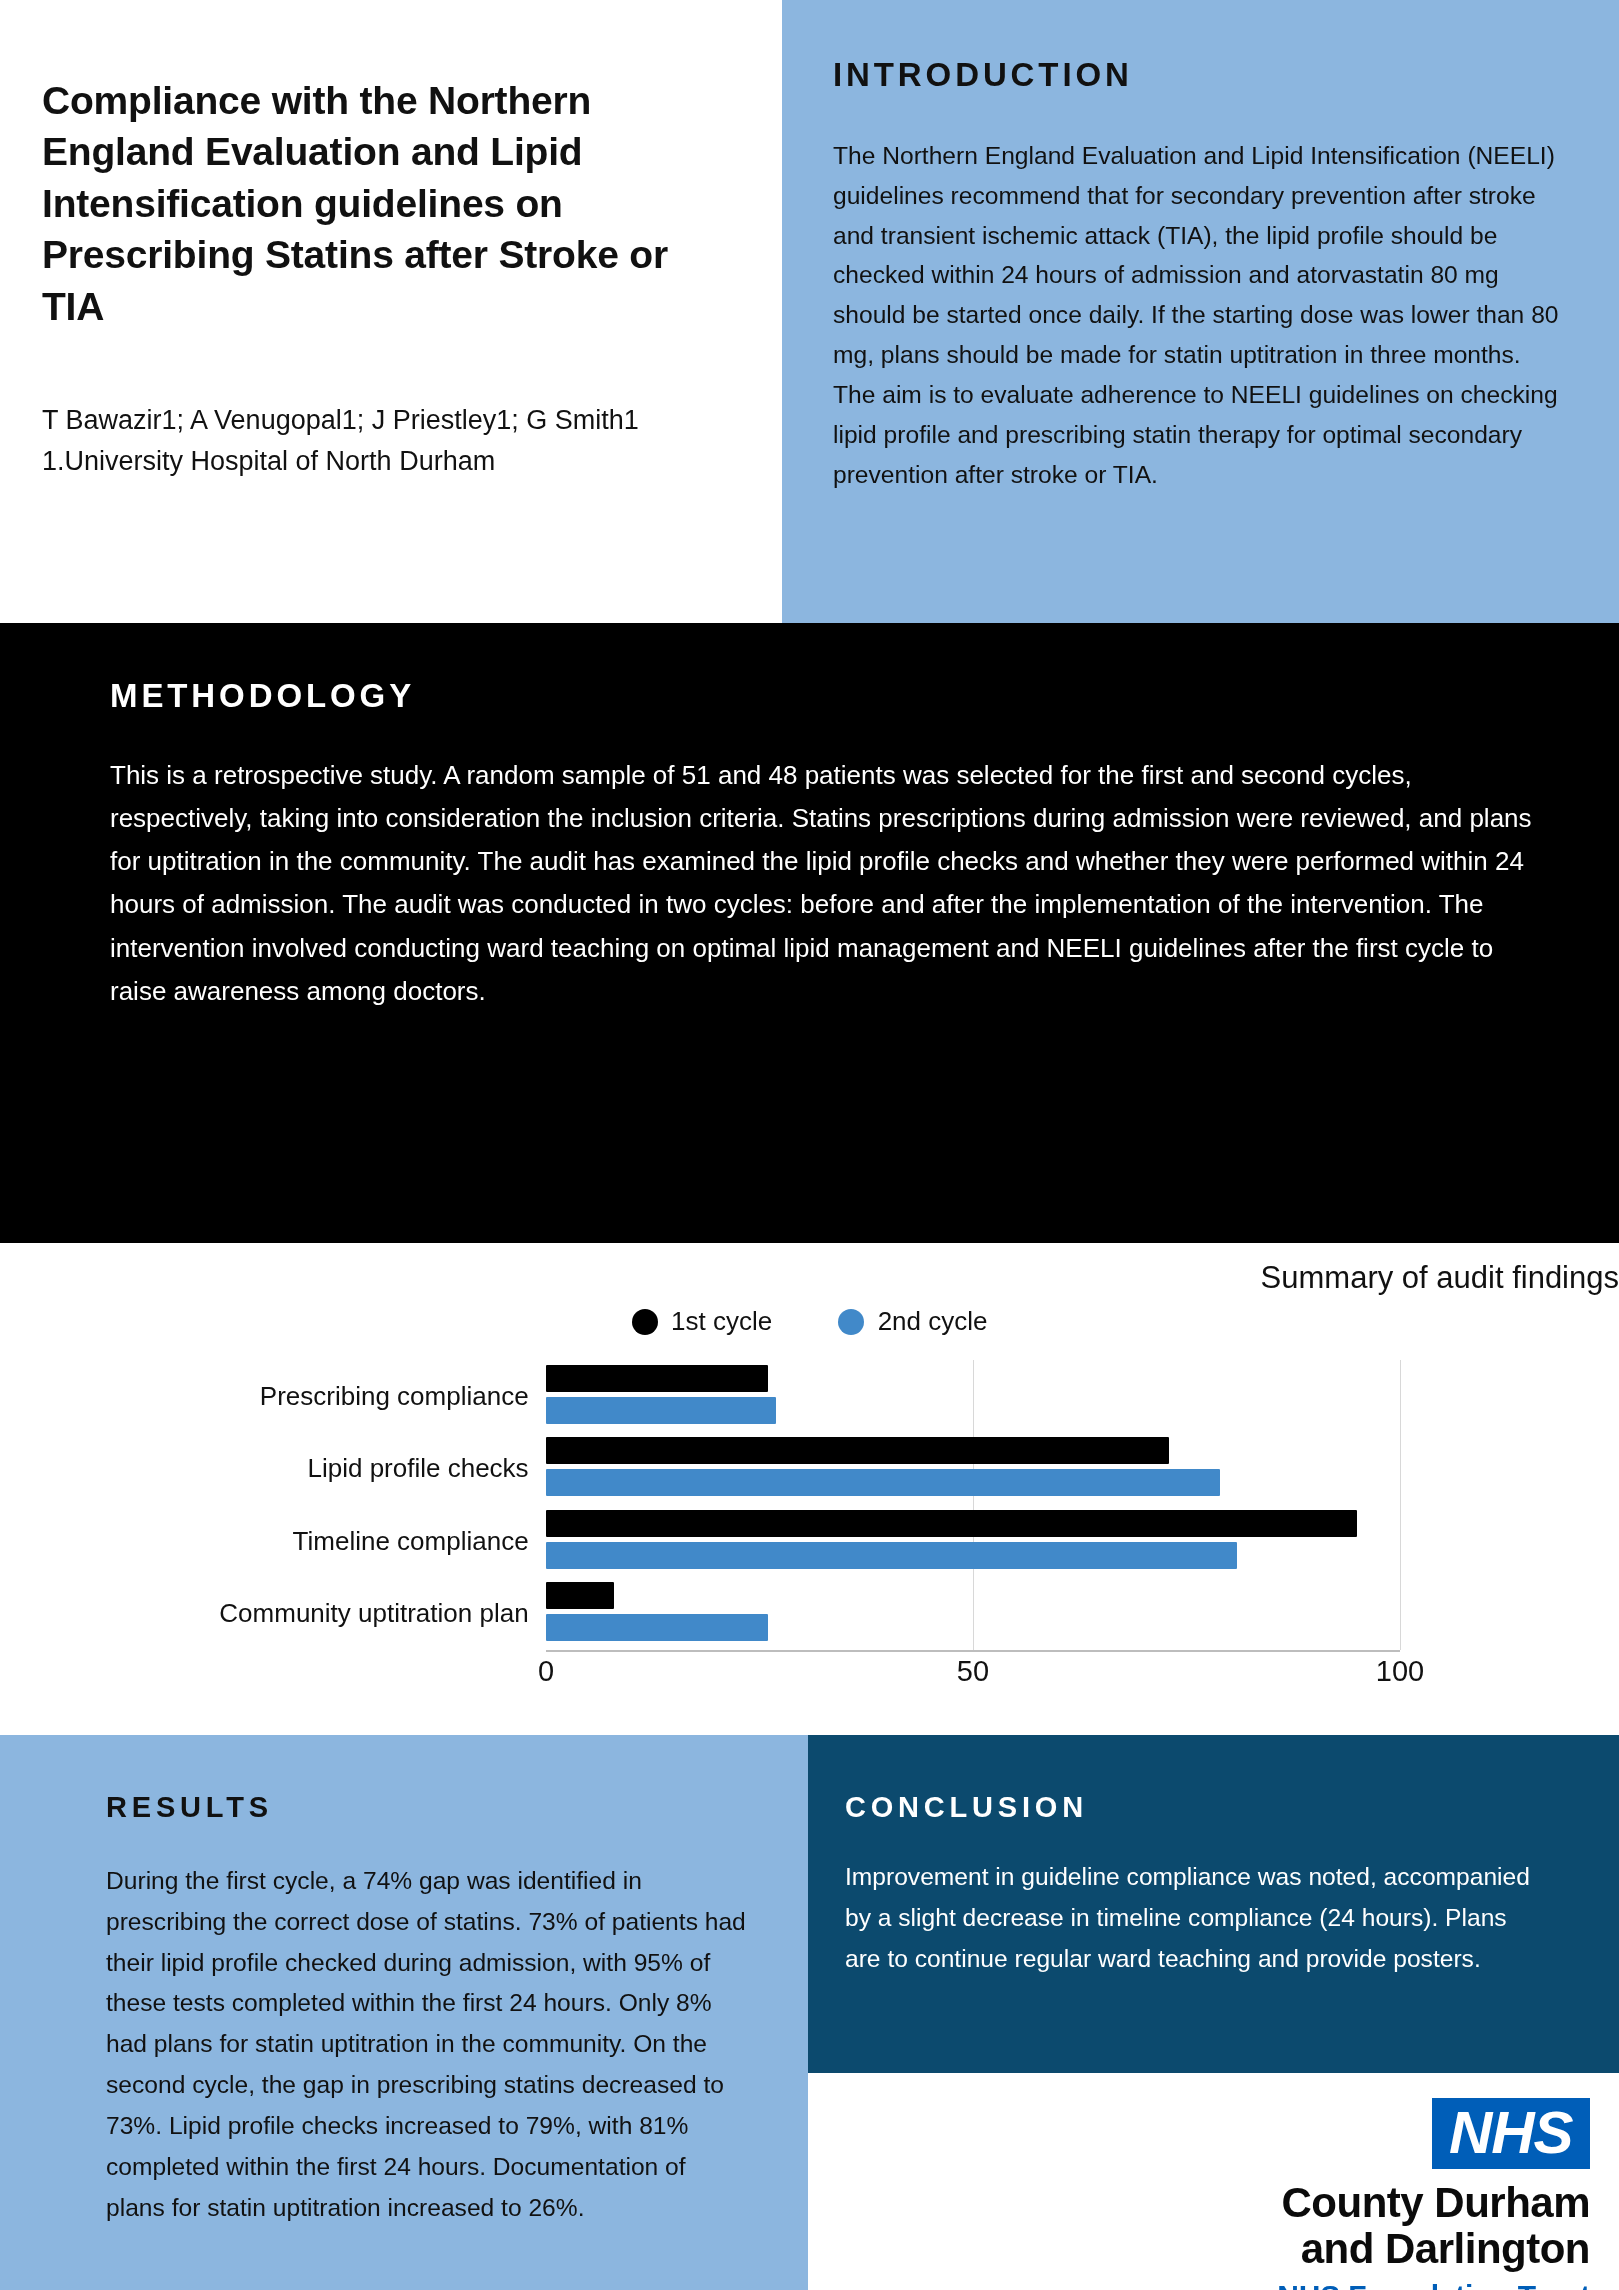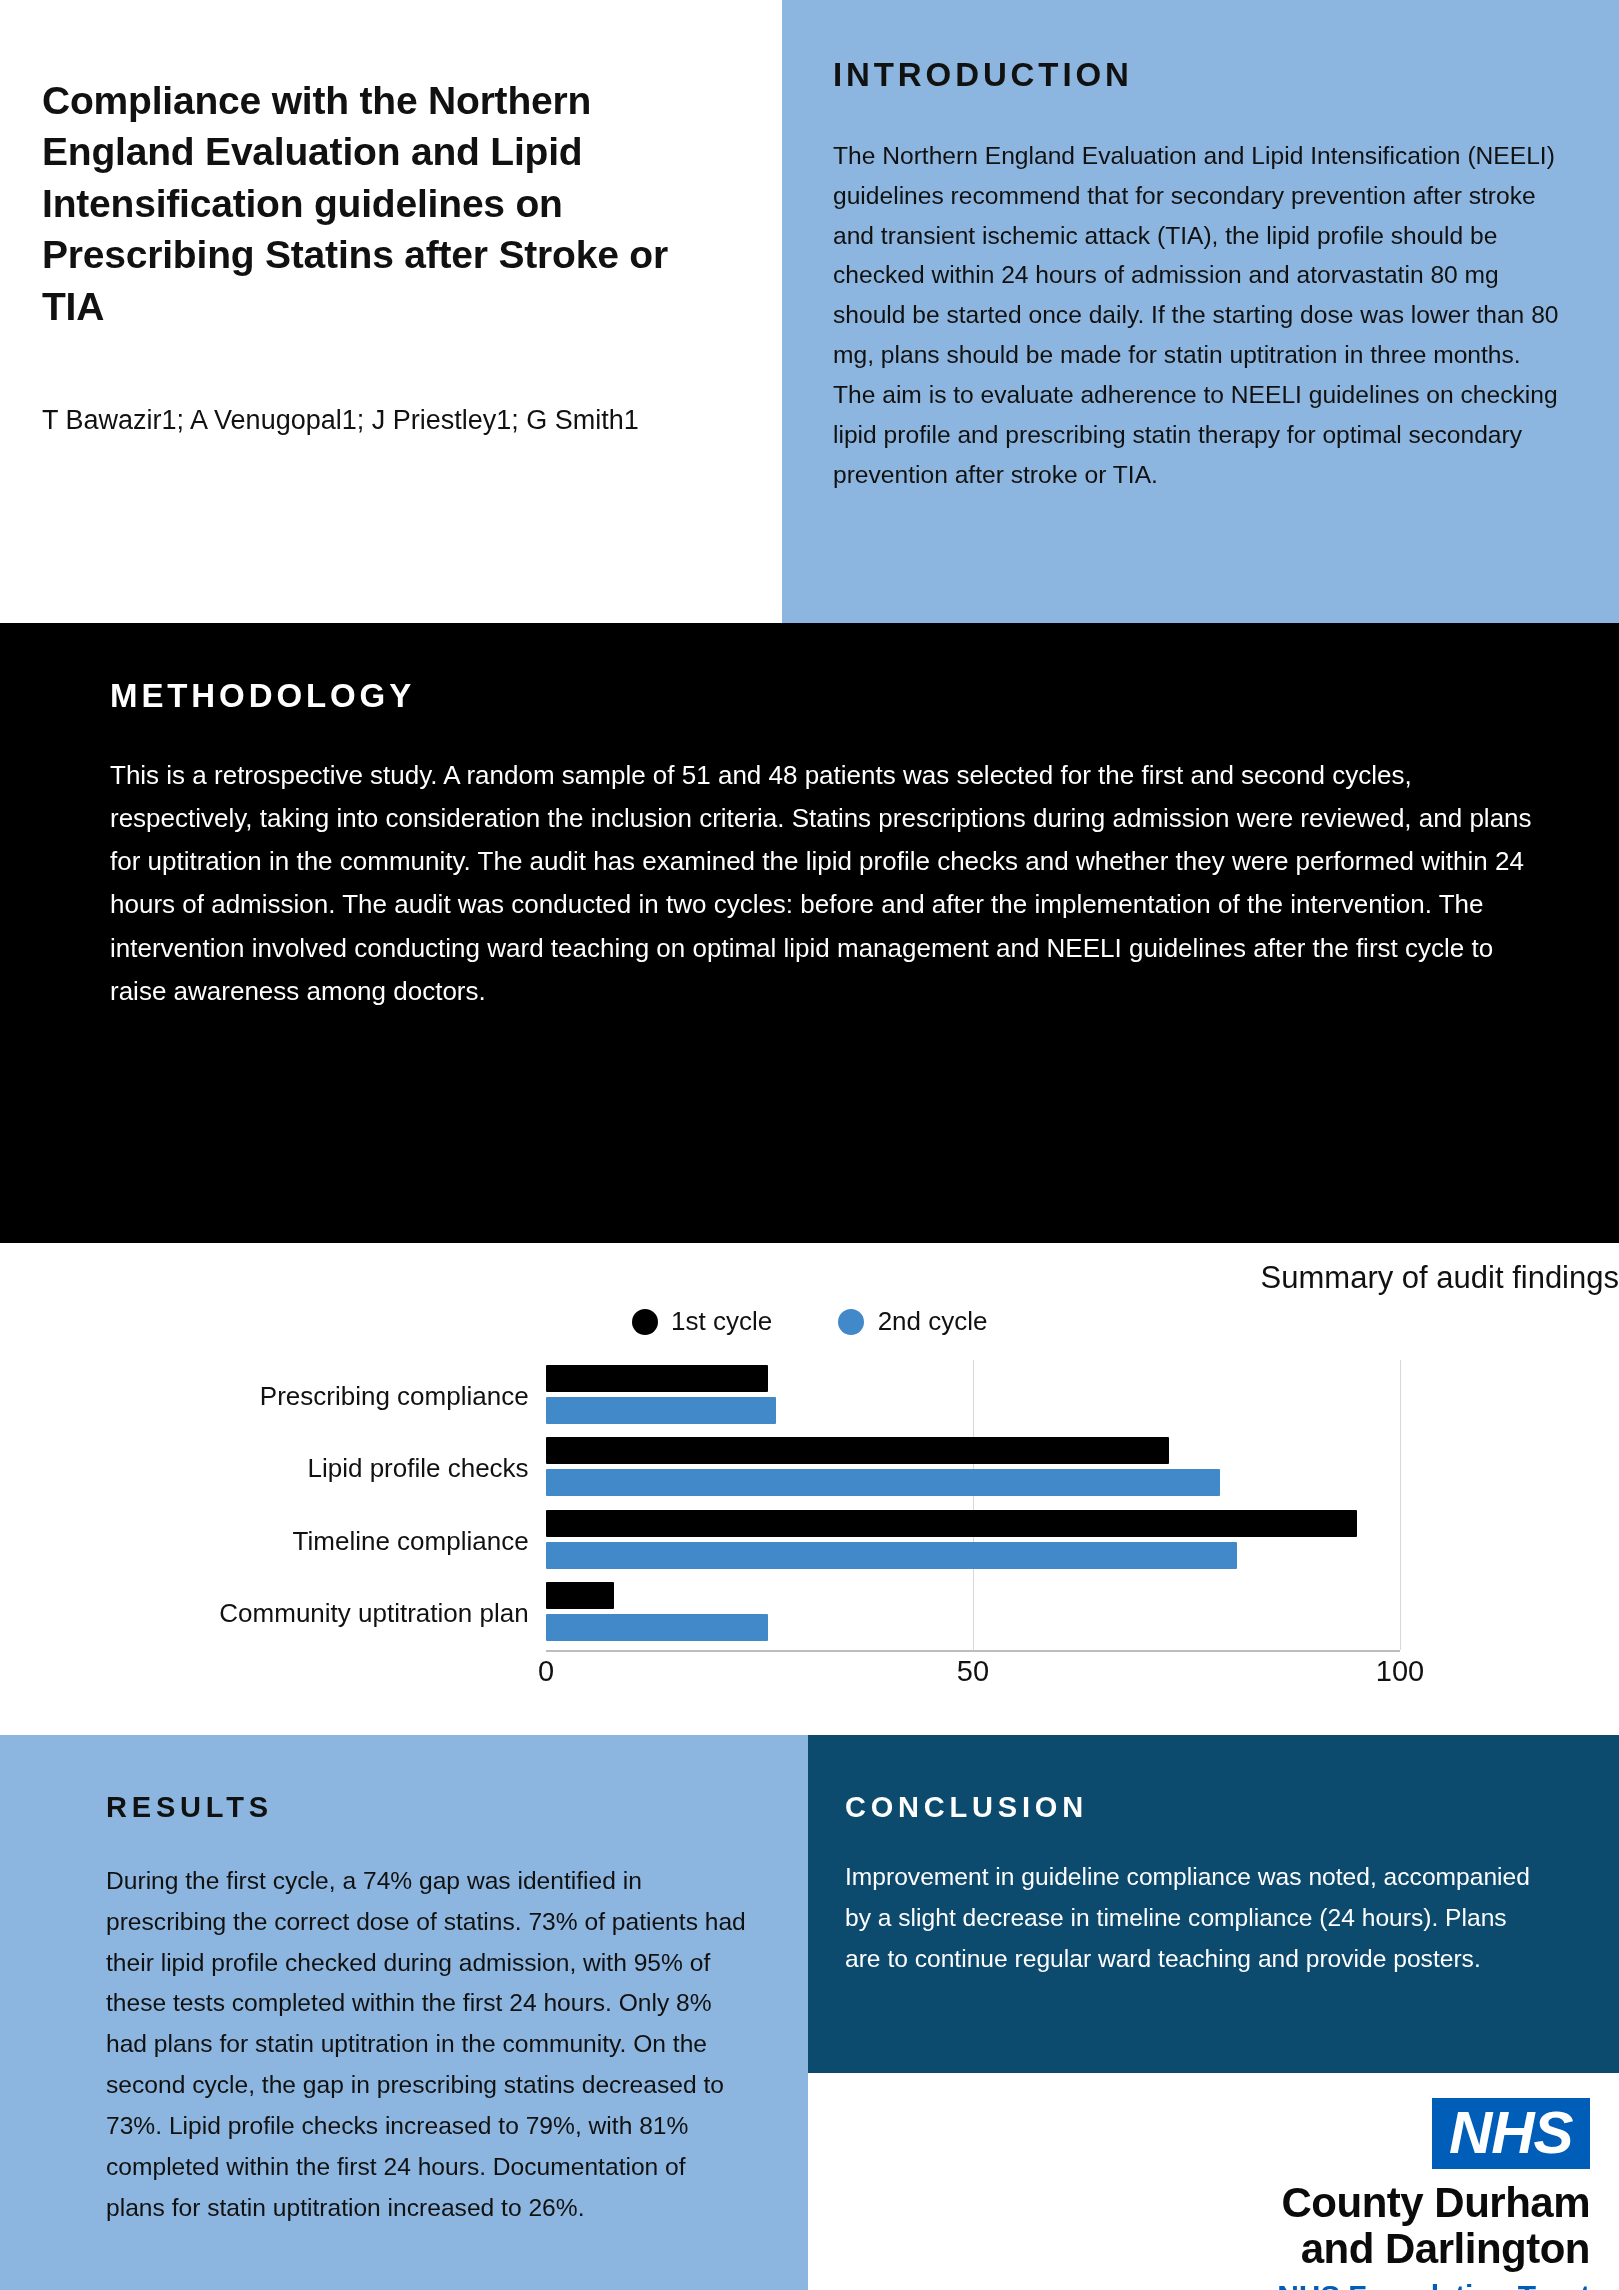--- a/index.html
+++ b/index.html
@@ -290,20 +290,21 @@
     letter-spacing: -0.2px;
   }
 </style>
 </head>
 <body>
 
 <div class="top-row">
   <div class="title-panel">
     <h1 class="poster-title">Compliance with the Northern England Evaluation and Lipid Intensification guidelines on Prescribing Statins after Stroke or TIA</h1>
     <div class="authors">T Bawazir1; A Venugopal1; J Priestley1; G Smith1</div>
+    <div class="affiliation">1.University Hospital of North Durham</div>
   </div>
   <div class="intro-panel">
     <div class="section-heading">INTRODUCTION</div>
     <p class="body-text">The Northern England Evaluation and Lipid Intensification (NEELI) guidelines recommend that for secondary prevention after stroke and transient ischemic attack (TIA), the lipid profile should be checked within 24 hours of admission and atorvastatin 80 mg should be started once daily. If the starting dose was lower than 80 mg, plans should be made for statin uptitration in three months. The aim is to evaluate adherence to NEELI guidelines on checking lipid profile and prescribing statin therapy for optimal secondary prevention after stroke or TIA.</p>
   </div>
 </div>
 
 <div class="method-panel">
   <div class="section-heading light">METHODOLOGY</div>
   <p class="method-text">This is a retrospective study. A random sample of 51 and 48 patients was selected for the first and second cycles, respectively, taking into consideration the inclusion criteria. Statins prescriptions during admission were reviewed, and plans for uptitration in the community. The audit has examined the lipid profile checks and whether they were performed within 24 hours of admission. The audit was conducted in two cycles: before and after the implementation of the intervention. The intervention involved conducting ward teaching on optimal lipid management and NEELI guidelines after the first cycle to raise awareness among doctors.</p>

